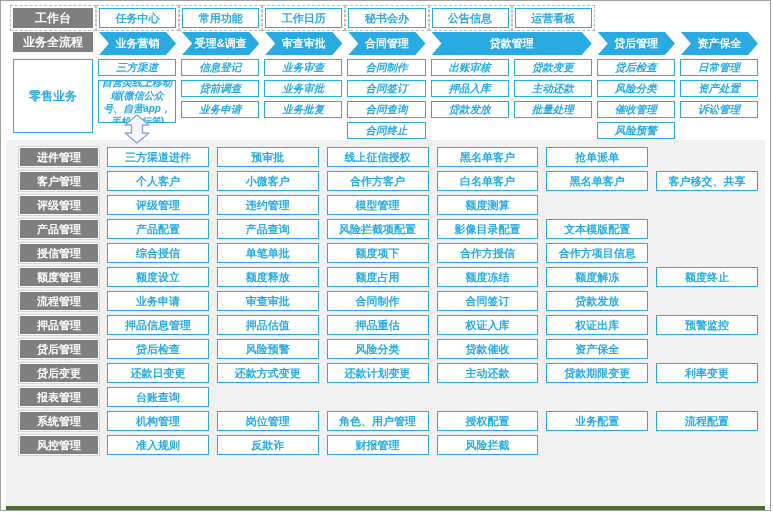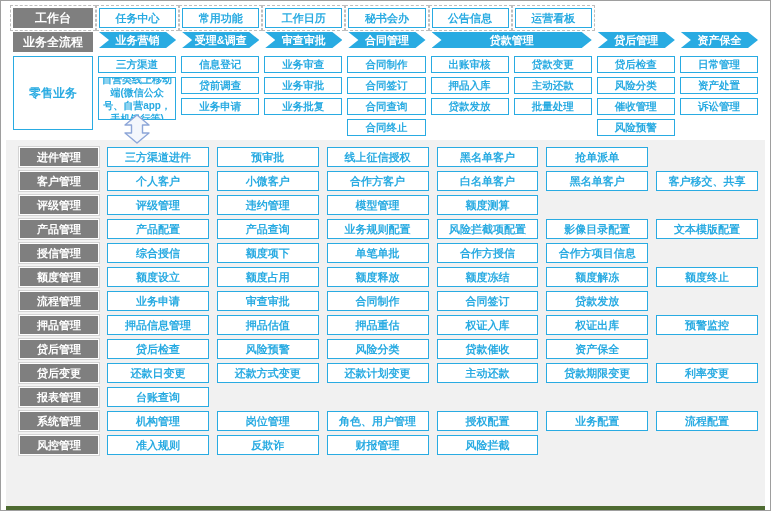--- a/index.html
+++ b/index.html
@@ -29,37 +29,37 @@
   .btn {
     background: #fff; border: 1px solid #29ABE2; color: #29ABE2;
     font-size: 11px; font-weight: bold;
     display: flex; align-items: center; justify-content: center;
     height: 20px; cursor: pointer; white-space: nowrap; overflow: hidden;
   }
   .chevron {
     background: #29ABE2; color: #fff;
     font-size: 11px; font-weight: bold;
     display: flex; align-items: center; justify-content: center;
-    height: 16px; cursor: pointer; white-space: nowrap;
+    height: 23px; cursor: pointer; white-space: nowrap;
     clip-path: polygon(0 0, calc(100% - 10px) 0, 100% 50%, calc(100% - 10px) 100%, 0 100%, 10px 50%);
   }
   .chevron.wide { grid-column: span 2; }
   .retail {
     display: grid;
     grid-template-columns: 80px repeat(8, 1fr);
     gap: 5px;
     margin-top: 3px;
   }
   .retail-label {
     border: 1px solid #29ABE2; color: #29ABE2; background: #fff;
     font-size: 12px; font-weight: bold;
     display: flex; align-items: center; justify-content: center;
     height: 74px;
   }
-  .rcol { display: flex; flex-direction: column; gap: 4px; }
+  .rcol { display: flex; flex-direction: column; gap: 4px; font-style: italic; }
   .rbtn { height: 17px; font-size: 10.5px; flex: none; }
   .rbtn.tall {
     height: 43px; font-size: 10px; line-height: 1.3;
     white-space: normal; text-align: center; padding: 0 2px;
   }
   .connector { position: absolute; left: 123px; top: 113px; width: 26px; height: 30px; z-index: 2; }
   .modules {
     position: absolute; left: 5px; right: 5px; top: 139px; bottom: 0;
     background: #f1f1f1;
     border-bottom: 4px solid #4e6b31;
@@ -186,38 +186,37 @@
         <div class="mlabel">评级管理</div>
         <div class="btn mbtn">评级管理</div>
         <div class="btn mbtn">违约管理</div>
         <div class="btn mbtn">模型管理</div>
         <div class="btn mbtn">额度测算</div>
       </div>
       <div class="mrow">
         <div class="mlabel">产品管理</div>
         <div class="btn mbtn">产品配置</div>
         <div class="btn mbtn">产品查询</div>
-        <div class="btn mbtn">业务规则配置</div>
         <div class="btn mbtn">风险拦截项配置</div>
         <div class="btn mbtn">影像目录配置</div>
         <div class="btn mbtn">文本模版配置</div>
       </div>
       <div class="mrow">
         <div class="mlabel">授信管理</div>
         <div class="btn mbtn">综合授信</div>
+        <div class="btn mbtn">单笔单批</div>
         <div class="btn mbtn">额度项下</div>
-        <div class="btn mbtn">单笔单批</div>
         <div class="btn mbtn">合作方授信</div>
         <div class="btn mbtn">合作方项目信息</div>
       </div>
       <div class="mrow">
         <div class="mlabel">额度管理</div>
         <div class="btn mbtn">额度设立</div>
+        <div class="btn mbtn">额度释放</div>
         <div class="btn mbtn">额度占用</div>
-        <div class="btn mbtn">额度释放</div>
         <div class="btn mbtn">额度冻结</div>
         <div class="btn mbtn">额度解冻</div>
         <div class="btn mbtn">额度终止</div>
       </div>
       <div class="mrow">
         <div class="mlabel">流程管理</div>
         <div class="btn mbtn">业务申请</div>
         <div class="btn mbtn">审查审批</div>
         <div class="btn mbtn">合同制作</div>
         <div class="btn mbtn">合同签订</div>

